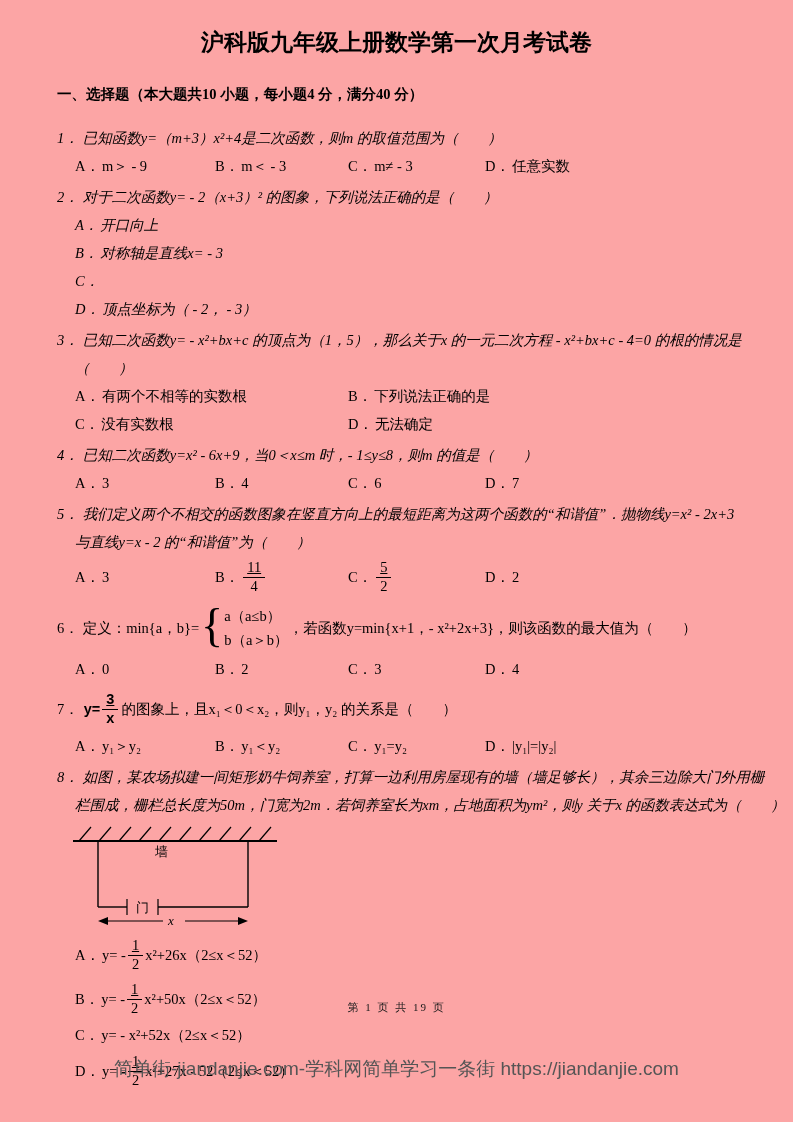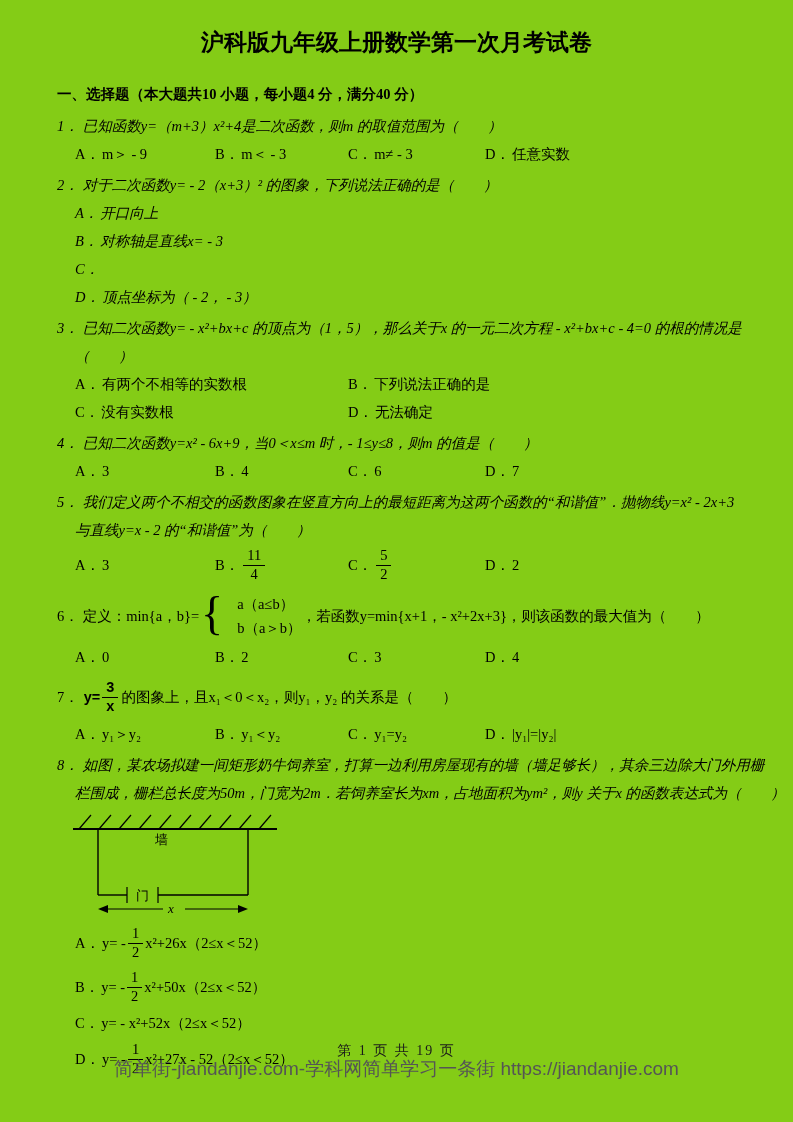--- a/index.html
+++ b/index.html
@@ -1,61 +1,61 @@
 <!DOCTYPE html>
 <html><head>
 <meta charset="utf-8">
 <style>
   html,body { margin:0; padding:0; background:#e8e8e8; }
   .page {
     position:relative; width:793px; height:1122px; margin:0 auto;
-    background:#84cc16; color:#000;
+    background:#fca5a5; color:#000;
     font-family:"Liberation Serif","DejaVu Serif",serif;
     font-size:14.5px; overflow:hidden;
   }
   .title {
     margin:0; padding-top:26px; text-align:center;
     font-size:23px; font-weight:bold; line-height:34px;
   }
   .content { margin:20px 36px 0 57px; }
-  .sec-header { font-weight:bold; line-height:28px; margin-bottom:4px; }
+  .sec-header { font-weight:bold; line-height:28px; margin-bottom:16px; }
   .q { margin-top:3px; }
   .line { line-height:28px;font-style:italic; }
   .indent { margin-left:18px; }
   .nw { white-space:nowrap; }
   .qnum { margin-right:4px; }
   
   .row4 { display:grid; grid-template-columns:140px 133px 137px auto; margin-left:18px; }
   .row2 { display:grid; grid-template-columns:273px auto; margin-left:18px; }
   .opt { display:flex; align-items:center; line-height:28px; min-height:28px; white-space:nowrap; }
   .opt-label { margin-right:2px; }
   .frac-row .opt { min-height:42px; }
   
   .frac { display:inline-block; text-align:center; vertical-align:middle; margin:0 2px; }
-  .frac .num { display:block; border-bottom:1px solid #000; padding:0 4px; line-height:1.2; }
+  .frac .num { display:block; border-bottom:1px solid #000; padding:0 4px; line-height:1.2;text-decoration:underline; }
   .frac .den { display:block; padding:0 4px; line-height:1.2; }
   
   .flexline { display:flex; align-items:center; white-space:nowrap; }
   .brace { font-size:46px; font-weight:400; line-height:44px; margin:0 1px 4px 2px; }
-  .cases { display:inline-block; text-align:left;margin-left:13px; }
+  .cases { display:inline-block; text-align:left; }
   .cases span { display:block; line-height:24px; }
   .q6line { min-height:54px; }
   .q7line { min-height:46px; }
   
   .func { display:flex; align-items:center; font-family:"Liberation Sans","DejaVu Sans",sans-serif; font-weight:bold; margin:0 1px; }
   .func .frac .num { border-bottom:1.5px solid #000; }
   
   .opt-line { display:flex; align-items:center; margin-left:18px; min-height:44px; white-space:nowrap; }
   .opt-line.plain { min-height:28px; }
   
   .figure-wrap { margin:6px 0 2px 8px; }
   
   .page-num {
-    position:absolute; top:1042px; left:0; width:100%;
-    text-align:center; font-size:14px; color:#1a1a1a; letter-spacing:2px;
+    position:absolute; top:1000px; left:0; width:100%;
+    text-align:center; font-size:11px; color:#1a1a1a; letter-spacing:2px;
   }
   .watermark {
     position:absolute; top:1056px; left:0; width:100%;
     text-align:center; font-size:19px; color:#555555;
     font-family:"Liberation Sans","DejaVu Sans",sans-serif;
   }
 </style>
 </head>
 <body>
 

